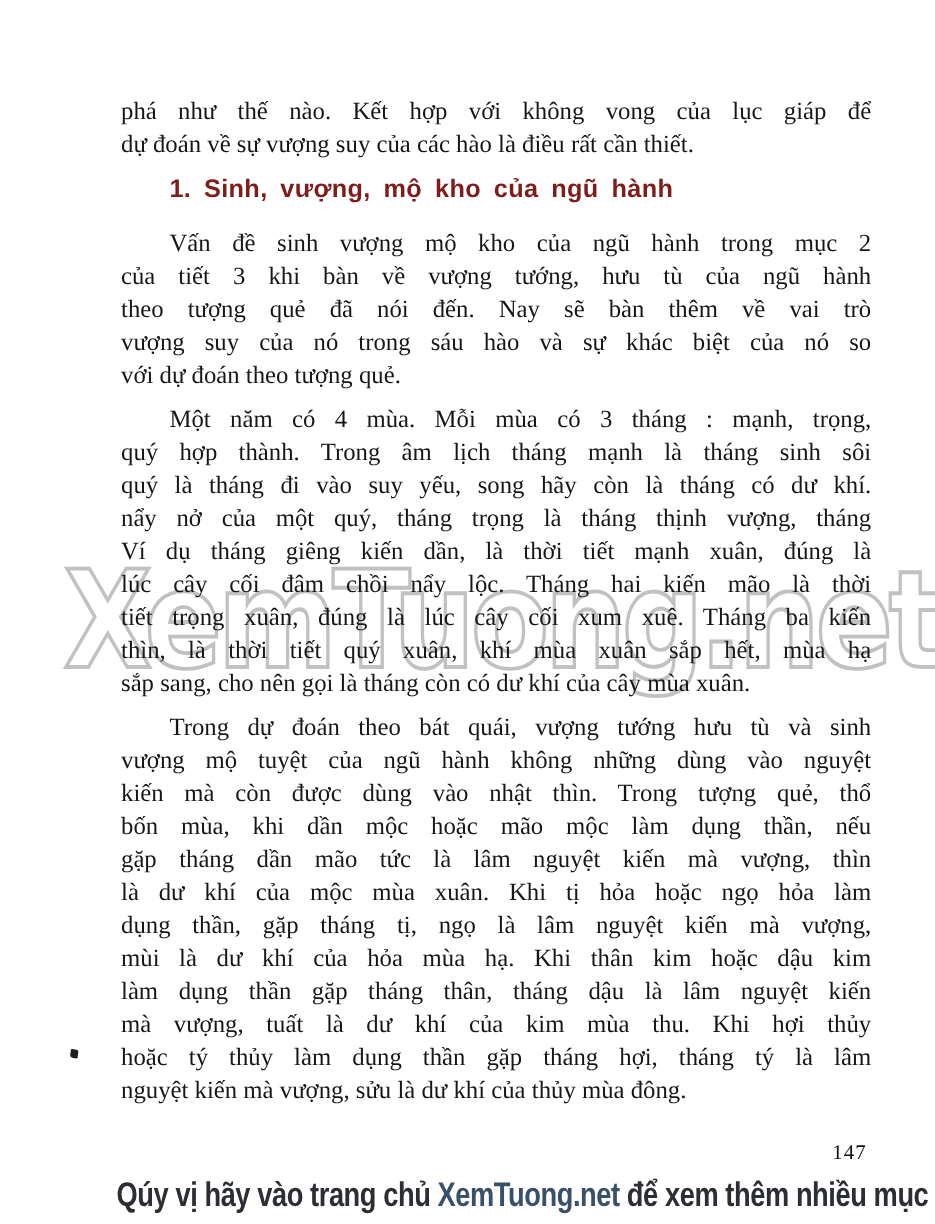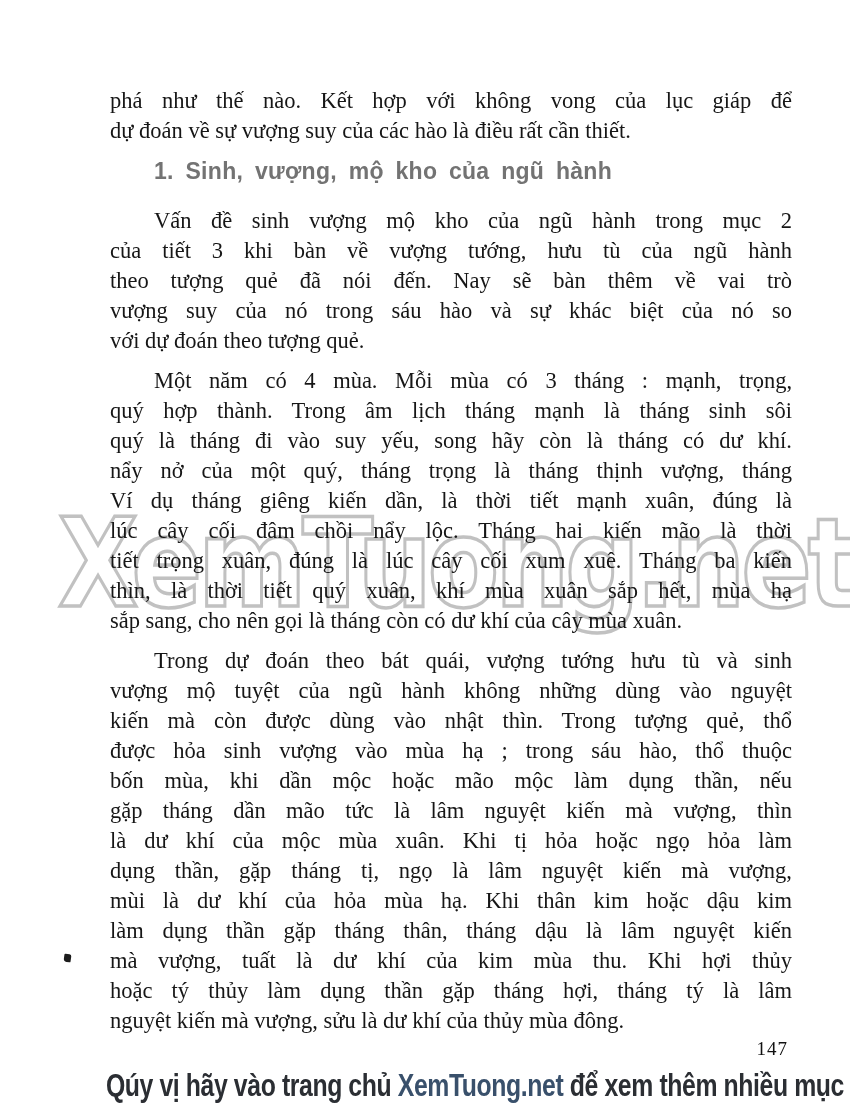--- a/index.html
+++ b/index.html
@@ -51,21 +51,21 @@
   }
   .para{margin:0 0 10px 0;}
   .heading{
     margin:8px 0 20px 0;
     padding-left:44px;
     font-family:"Liberation Sans", sans-serif;
     font-weight:bold;
     font-size:23px;
     letter-spacing:0.3px;
     word-spacing:5px;
-    color:#737373;
+    color:#7f1d1d;
   }
   
   .pagenum{
     position:absolute;
     right:62px;top:1038px;
     z-index:2;
     font-family:"Liberation Serif", serif;
     font-size:19px;
     color:#101010;
     letter-spacing:1px;
@@ -132,21 +132,20 @@
           <div class="tline">Ví dụ tháng giêng kiến dần, là thời tiết mạnh xuân, đúng là</div>
           <div class="tline">lúc cây cối đâm chồi nẩy lộc. Tháng hai kiến mão là thời</div>
           <div class="tline">tiết trọng xuân, đúng là lúc cây cối xum xuê. Tháng ba kiến</div>
           <div class="tline">thìn, là thời tiết quý xuân, khí mùa xuân sắp hết, mùa hạ</div>
           <div class="tline pend">sắp sang, cho nên gọi là tháng còn có dư khí của cây mùa xuân.</div>
         </div>
         <div class="para">
           <div class="tline findent">Trong dự đoán theo bát quái, vượng tướng hưu tù và sinh</div>
           <div class="tline">vượng mộ tuyệt của ngũ hành không những dùng vào nguyệt</div>
           <div class="tline">kiến mà còn được dùng vào nhật thìn. Trong tượng quẻ, thổ</div>
-          <div class="tline">được hỏa sinh vượng vào mùa hạ ; trong sáu hào, thổ thuộc</div>
           <div class="tline">bốn mùa, khi dần mộc hoặc mão mộc làm dụng thần, nếu</div>
           <div class="tline">gặp tháng dần mão tức là lâm nguyệt kiến mà vượng, thìn</div>
           <div class="tline">là dư khí của mộc mùa xuân. Khi tị hỏa hoặc ngọ hỏa làm</div>
           <div class="tline">dụng thần, gặp tháng tị, ngọ là lâm nguyệt kiến mà vượng,</div>
           <div class="tline">mùi là dư khí của hỏa mùa hạ. Khi thân kim hoặc dậu kim</div>
           <div class="tline">làm dụng thần gặp tháng thân, tháng dậu là lâm nguyệt kiến</div>
           <div class="tline">mà vượng, tuất là dư khí của kim mùa thu. Khi hợi thủy</div>
           <div class="tline">hoặc tý thủy làm dụng thần gặp tháng hợi, tháng tý là lâm</div>
           <div class="tline pend">nguyệt kiến mà vượng, sửu là dư khí của thủy mùa đông.</div>
         </div>

